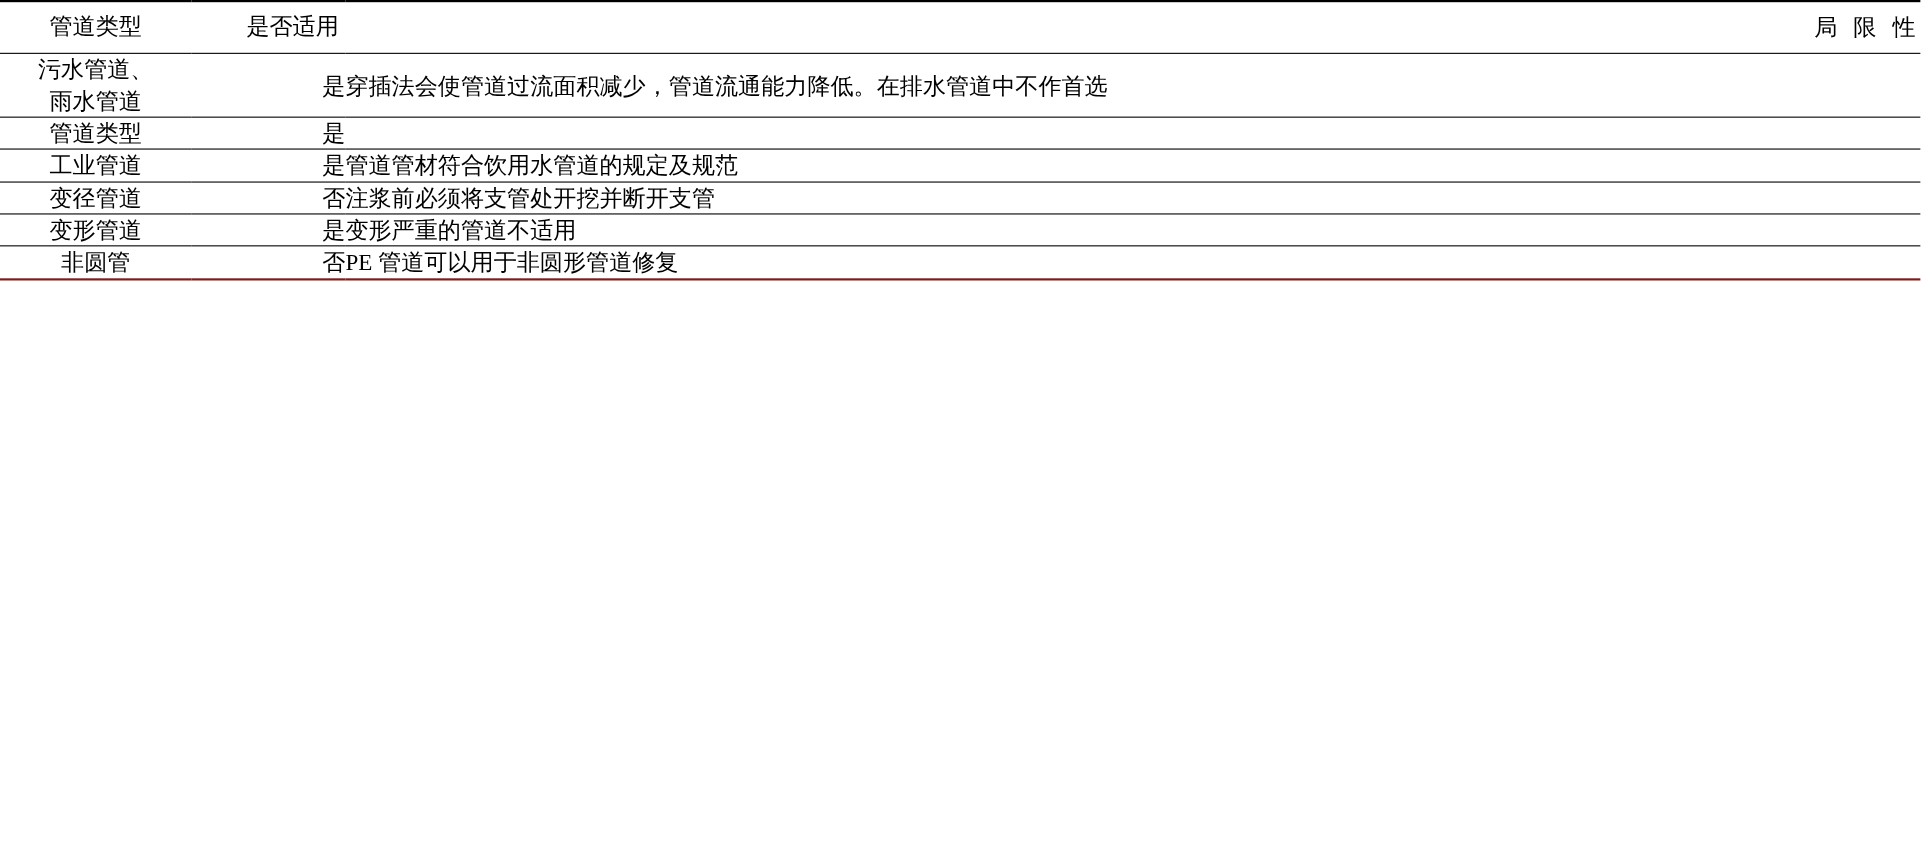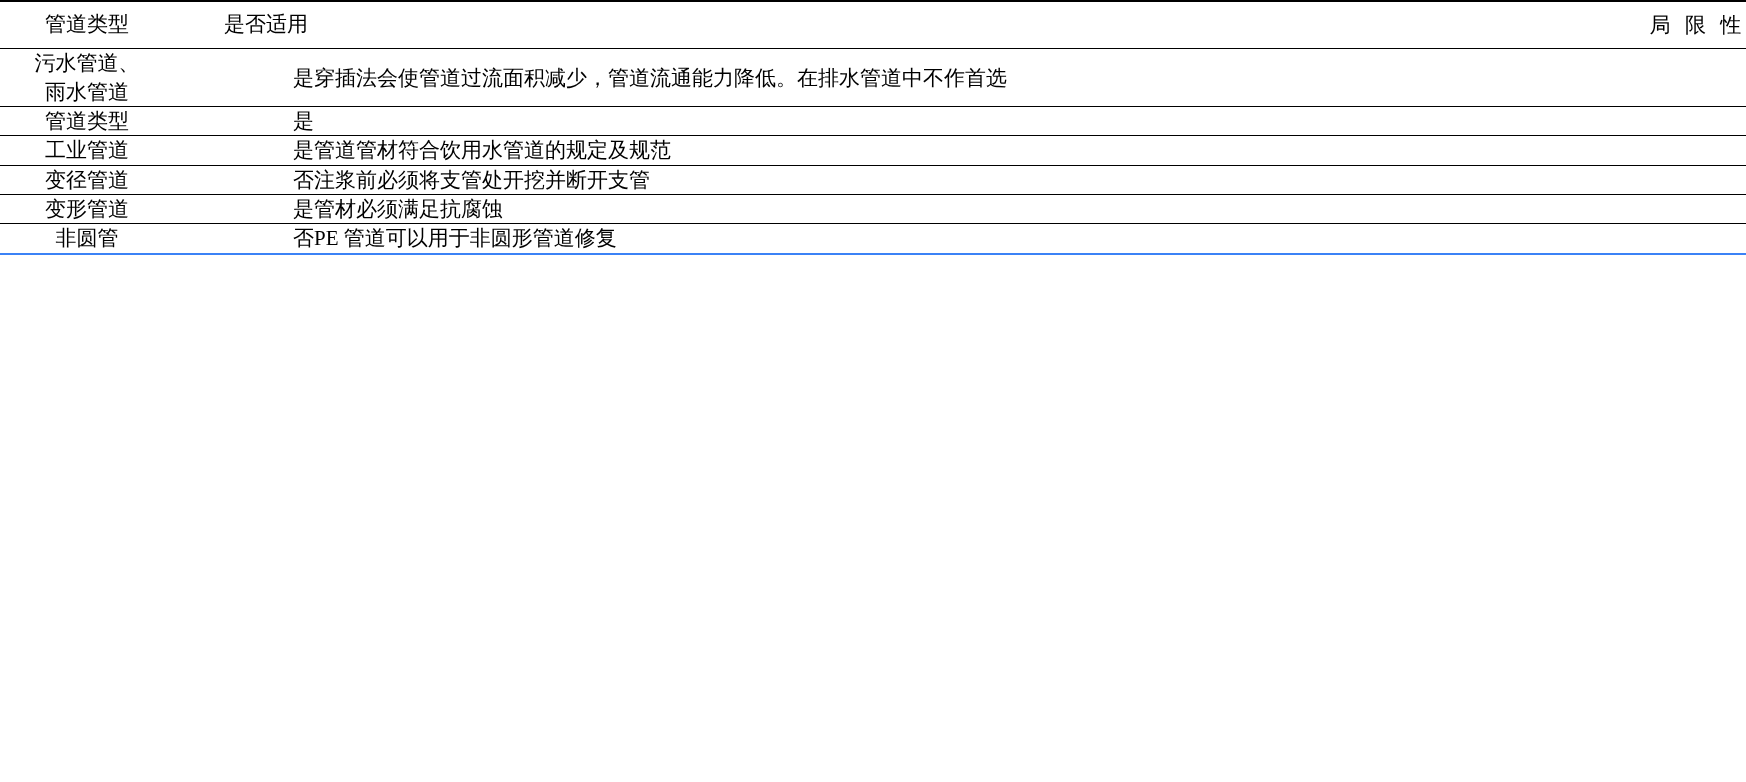--- a/index.html
+++ b/index.html
@@ -42,21 +42,21 @@
 
   
   tr.header-row td {
     border-top: 2px solid #000;
     border-bottom: 1.6px solid #000;
   }
   tr.body-row td {
     border-bottom: 1px solid #000;
   }
   tr.body-row.last td {
-    border-bottom: 2px solid #3b82f6;
+    border-bottom: 2px solid #7f1d1d;
   }
   
   td.col-type {
     border-right: 1.4px solid #000;
     text-align: center;
     padding: 10px 6px;
   }
   td.col-apply {
     border-right: 1.4px solid #000;
     text-align: right;
@@ -122,21 +122,21 @@
 
       <tr class="body-row">
         <td class="col-type">变径管道</td>
         <td class="col-apply">否</td>
         <td class="col-limit">注浆前必须将支管处开挖并断开支管</td>
       </tr>
 
       <tr class="body-row">
         <td class="col-type">变形管道</td>
         <td class="col-apply">是</td>
-        <td class="col-limit">管材必须满足抗腐蚀</td>
+        <td class="col-limit">变形严重的管道不适用</td>
       </tr>
 
 
 
       <tr class="body-row last">
         <td class="col-type">非圆管</td>
         <td class="col-apply">否</td>
         <td class="col-limit">PE 管道可以用于非圆形管道修复</td>
       </tr>
     </tbody>

